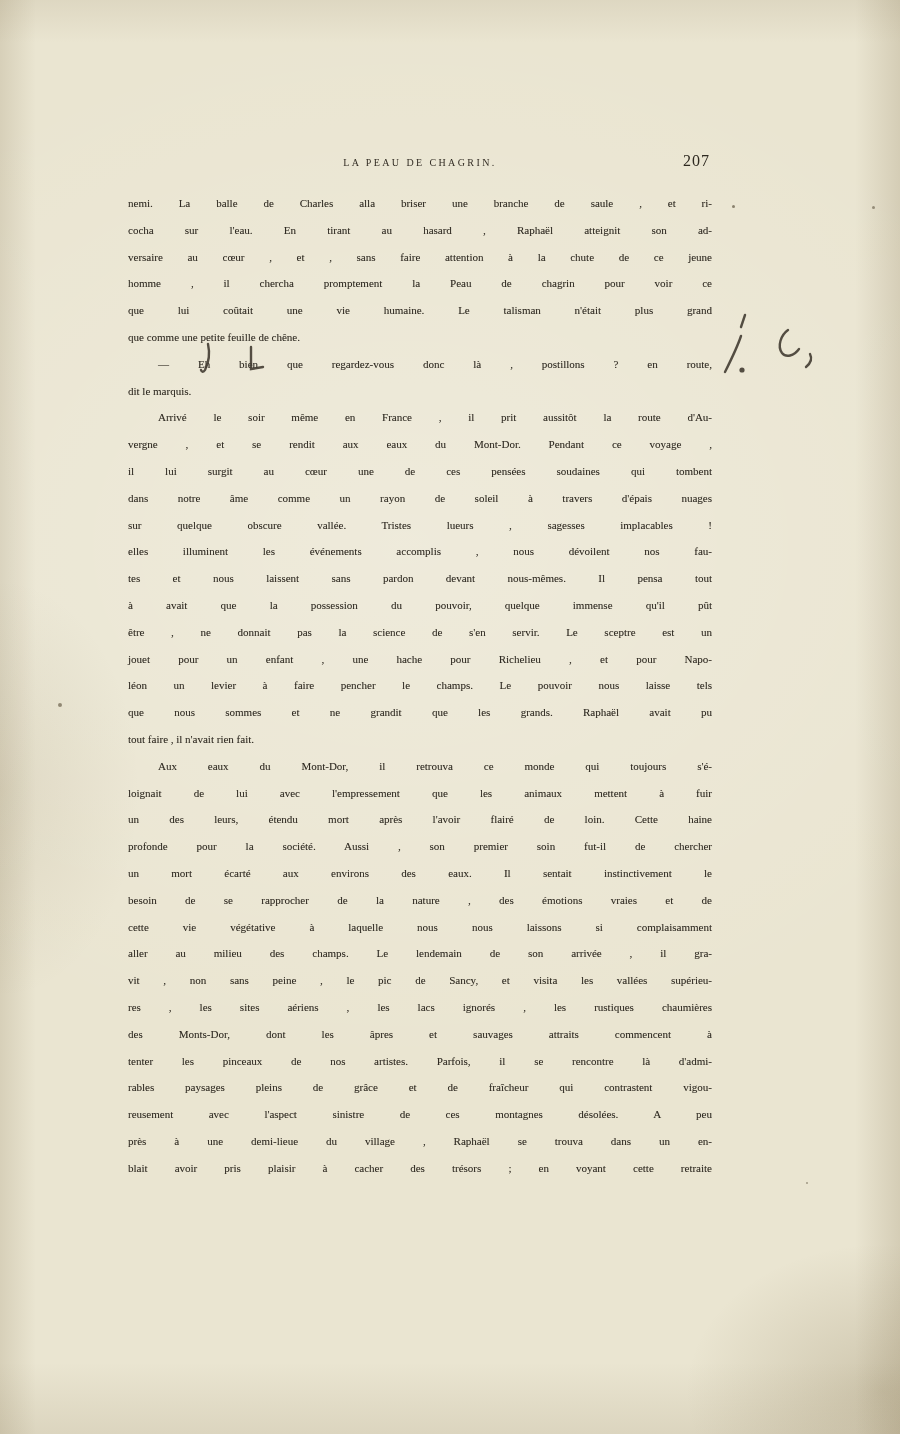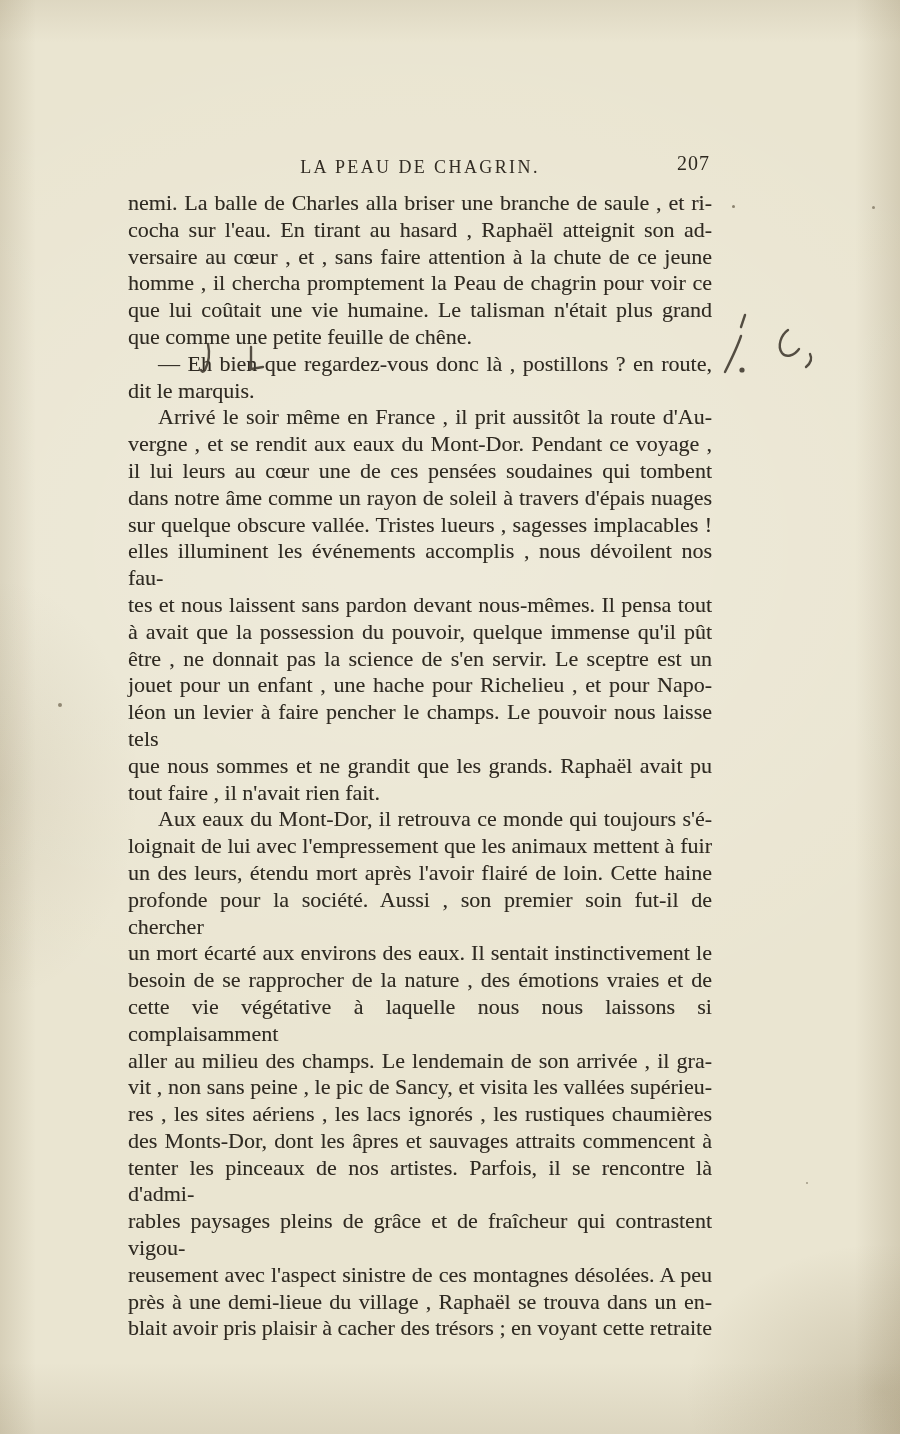--- a/index.html
+++ b/index.html
@@ -24,38 +24,38 @@
     position: absolute;
     left: 128px;
     top: 157px;
     width: 584px;
     height: 26px;
   }
   .running-header {
     position: absolute;
     left: 0; right: 0;
     text-align: center;
-    font-size: 18px;
+    font-size: 10px;
     letter-spacing: 2.4px;
     color: #332d24;
   }
   .page-number {
     position: absolute;
     right: 2px;
     top: -5px;
-    font-size: 20px;
+    font-size: 16px;
     letter-spacing: 1px;
     color: #2e2920;
   }
   .text-block {
     position: absolute;
     left: 128px;
     top: 190px;
     width: 584px;
-    font-size: 22px;
+    font-size: 11px;
     line-height: 26.8px;
     text-shadow: 0.2px 0.2px 0 rgba(47,42,34,0.28);
   }
   .line {
     text-align: justify;
     text-align-last: justify;
   }
   .line.short { text-align-last: left; }
   .line.indent { text-indent: 30px; }
   .ink { position: absolute; }
@@ -87,21 +87,21 @@
         <div class="line">que lui coûtait une vie humaine. Le talisman n'était plus grand</div>
         <div class="line short">que comme une petite feuille de chêne.</div>
       </div>
       <div>
         <div class="line indent">— Eh bien que regardez-vous donc là , postillons ? en route,</div>
         <div class="line short">dit le marquis.</div>
       </div>
       <div>
         <div class="line indent">Arrivé le soir même en France , il prit aussitôt la route d'Au-</div>
         <div class="line">vergne , et se rendit aux eaux du Mont-Dor. Pendant ce voyage ,</div>
-        <div class="line">il lui leurs au cœur une de ces pensées soudaines qui tombent</div>
+        <div class="line">il lui surgit au cœur une de ces pensées soudaines qui tombent</div>
         <div class="line">dans notre âme comme un rayon de soleil à travers d'épais nuages</div>
         <div class="line">sur quelque obscure vallée. Tristes lueurs , sagesses implacables !</div>
         <div class="line">elles illuminent les événements accomplis , nous dévoilent nos fau-</div>
         <div class="line">tes et nous laissent sans pardon devant nous-mêmes. Il pensa tout</div>
         <div class="line">à avait que la possession du pouvoir, quelque immense qu'il pût</div>
         <div class="line">être , ne donnait pas la science de s'en servir. Le sceptre est un</div>
         <div class="line">jouet pour un enfant , une hache pour Richelieu , et pour Napo-</div>
         <div class="line">léon un levier à faire pencher le champs. Le pouvoir nous laisse tels</div>
         <div class="line">que nous sommes et ne grandit que les grands. Raphaël avait pu</div>
         <div class="line short">tout faire , il n'avait rien fait.</div>

